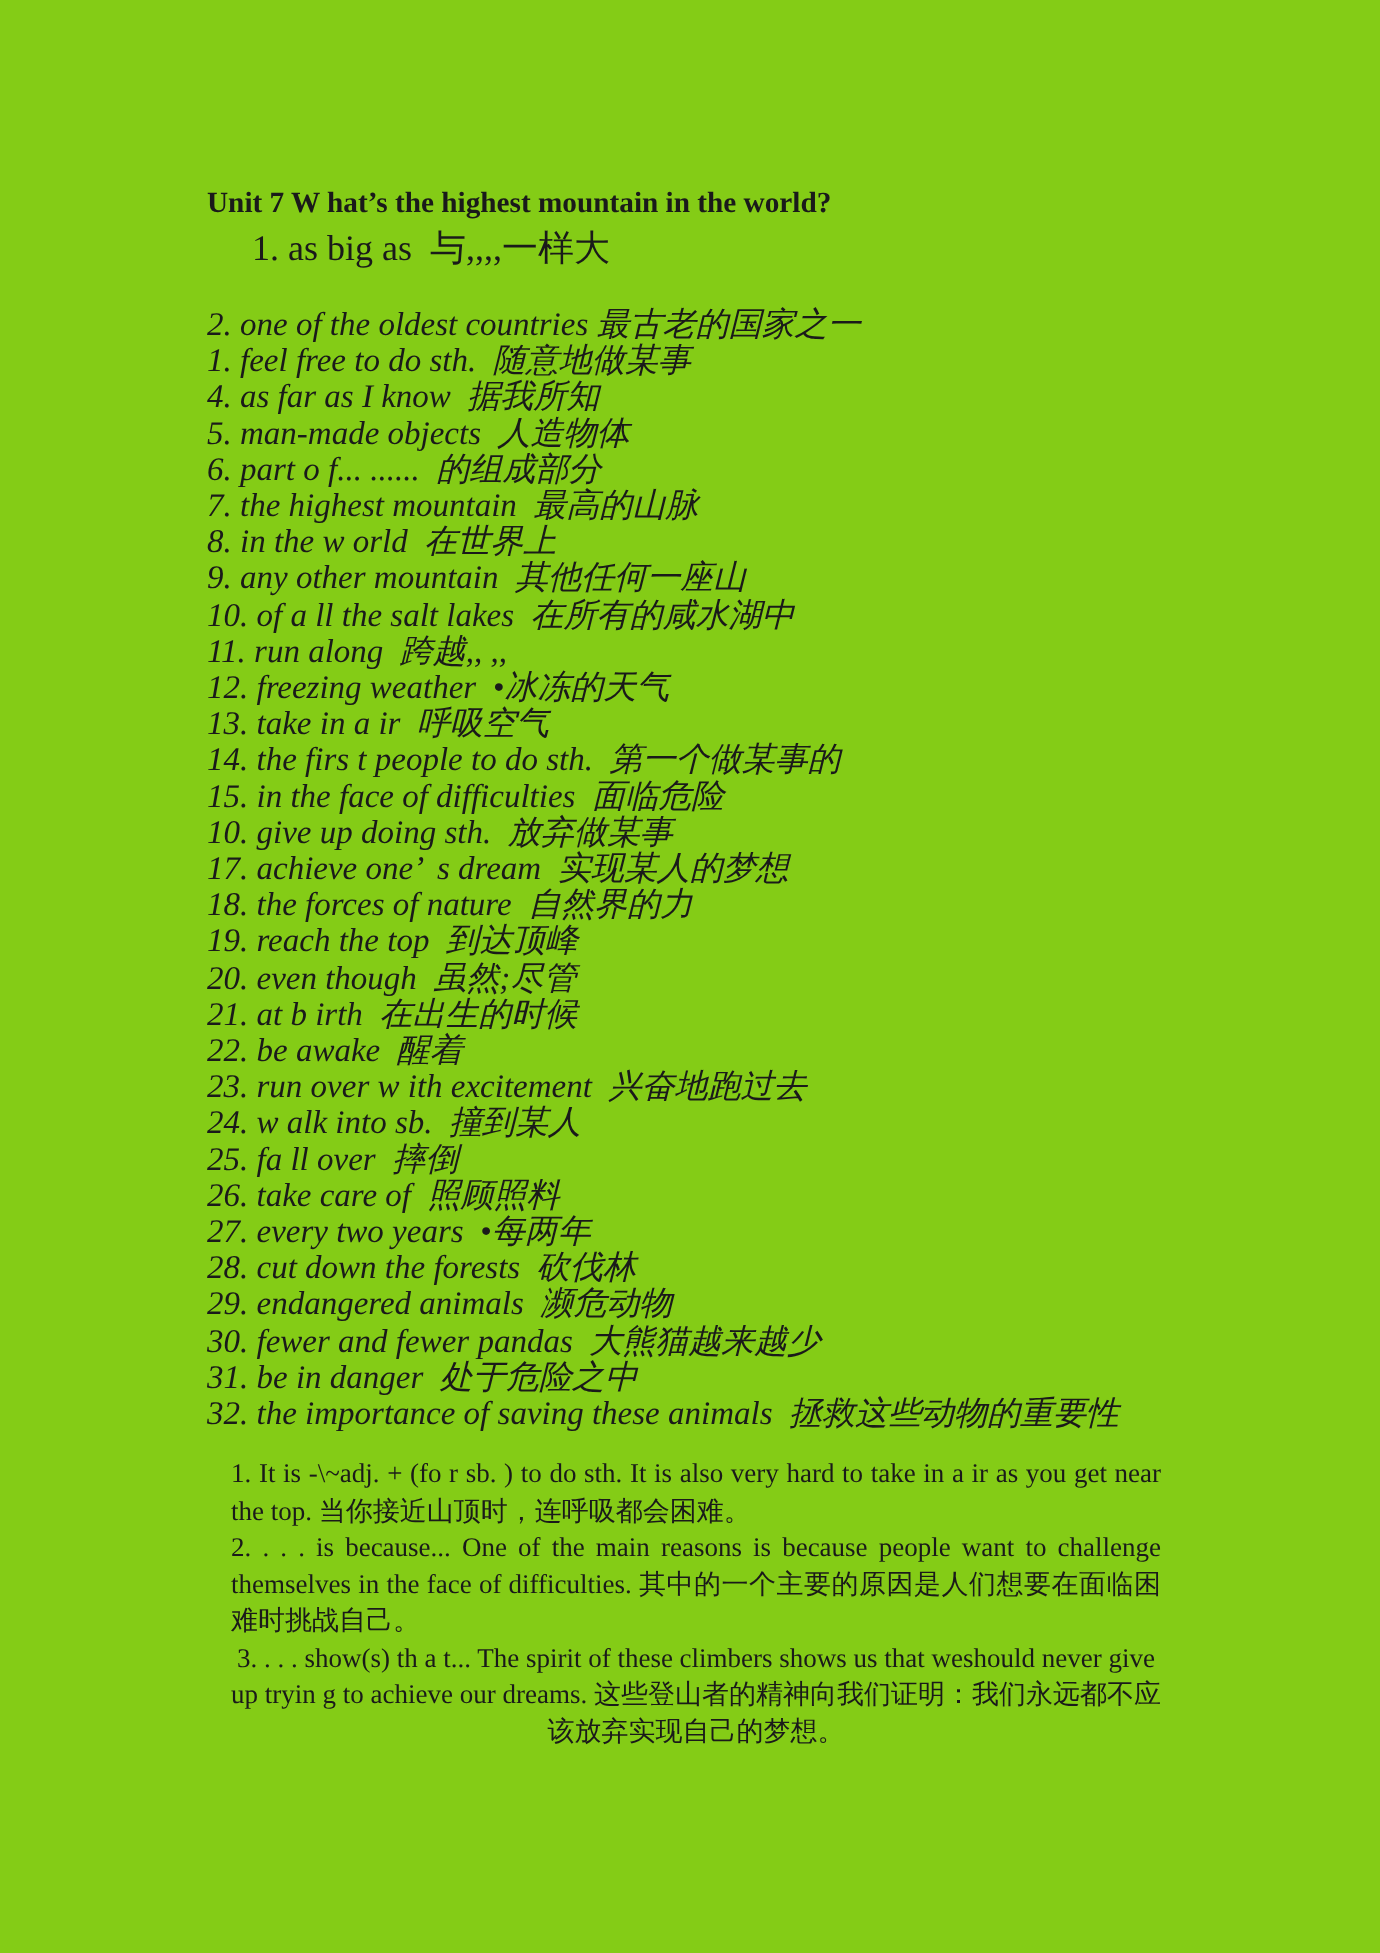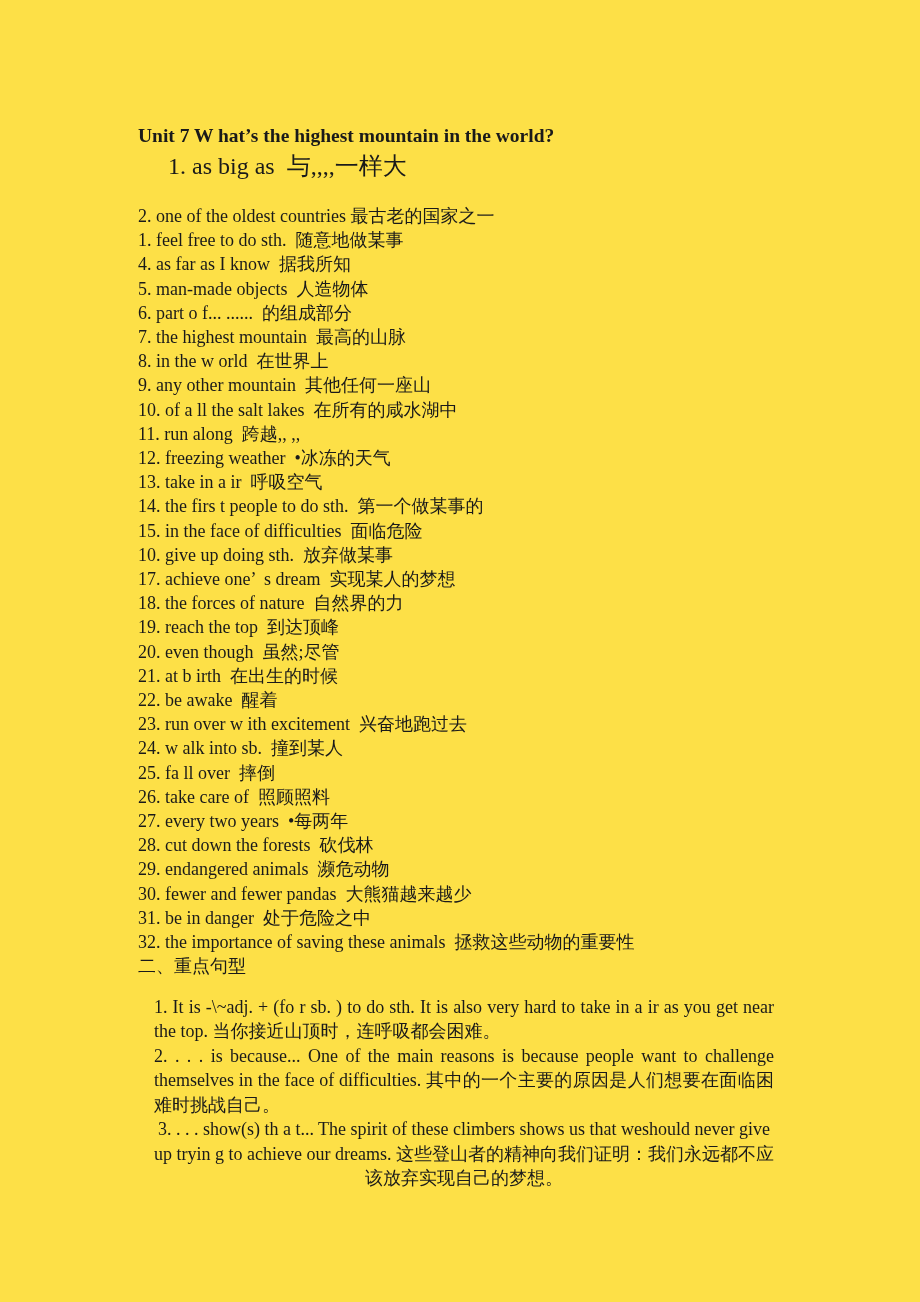--- a/index.html
+++ b/index.html
@@ -11,21 +11,21 @@
     width: 920px;
     height: 1302px;
     font-family: "Liberation Serif", "DejaVu Serif", serif;
     color: #1a1a1a;
     -webkit-font-smoothing: antialiased;
   }
   .page {
     position: relative;
     width: 920px;
     height: 1302px;
-    background: #fde047;
+    background: #84cc16;
     box-sizing: border-box;
     padding: 124px 130px 0 138px;
   }
   .doc-title {
     font-size: 19.5px;
     line-height: 24px;
     margin: 0 0 6px 0;
     white-space: pre;
   }
   .first-entry {
@@ -37,24 +37,25 @@
   }
   .gap {
     height: 26px;
   }
   .vocab-list {
     list-style: none;
     margin: 0;
     padding: 0;
   }
   .vocab-item {
-    font-size: 18px;
+    font-size: 22px;
     line-height: 24.2px;
     white-space: pre;
     margin: 0;
+    font-style: italic;
   }
   .section-heading {
     font-size: 18px;
     line-height: 24.2px;
     margin: 0;
     white-space: pre;
   }
   .pattern-list {
     list-style: none;
     margin: 16px;
@@ -110,21 +111,20 @@
     <div class="vocab-item">25. fa ll over  摔倒</div>
     <div class="vocab-item">26. take care of  照顾照料</div>
     <div class="vocab-item">27. every two years  •每两年</div>
     <div class="vocab-item">28. cut down the forests  砍伐林</div>
     <div class="vocab-item">29. endangered animals  濒危动物</div>
     <div class="vocab-item">30. fewer and fewer pandas  大熊猫越来越少</div>
     <div class="vocab-item">31. be in danger  处于危险之中</div>
     <div class="vocab-item">32. the importance of saving these animals  拯救这些动物的重要性</div>
   </div>
 
-  <div class="section-heading">二、重点句型</div>
 
   <div class="pattern-list">
     <p class="pattern-item">1. It is -\~adj. + (fo r sb. ) to do sth. It is also very hard to take in a ir as you get near the top.  当你接近山顶时，连呼吸都会困难。</p>
     <p class="pattern-item">2. . . . is because...    One of the main reasons is because people want to challenge themselves in the face of difficulties.  其中的一个主要的原因是人们想要在面临困难时挑战自己。</p>
     <p class="pattern-item">3. . . . show(s) th a t...    The spirit of these climbers shows us that weshould never give up tryin g to achieve our dreams.    这些登山者的精神向我们证明：我们永远都不应该放弃实现自己的梦想。</p>
   </div>
 
 </div>
 
 </body></html>

